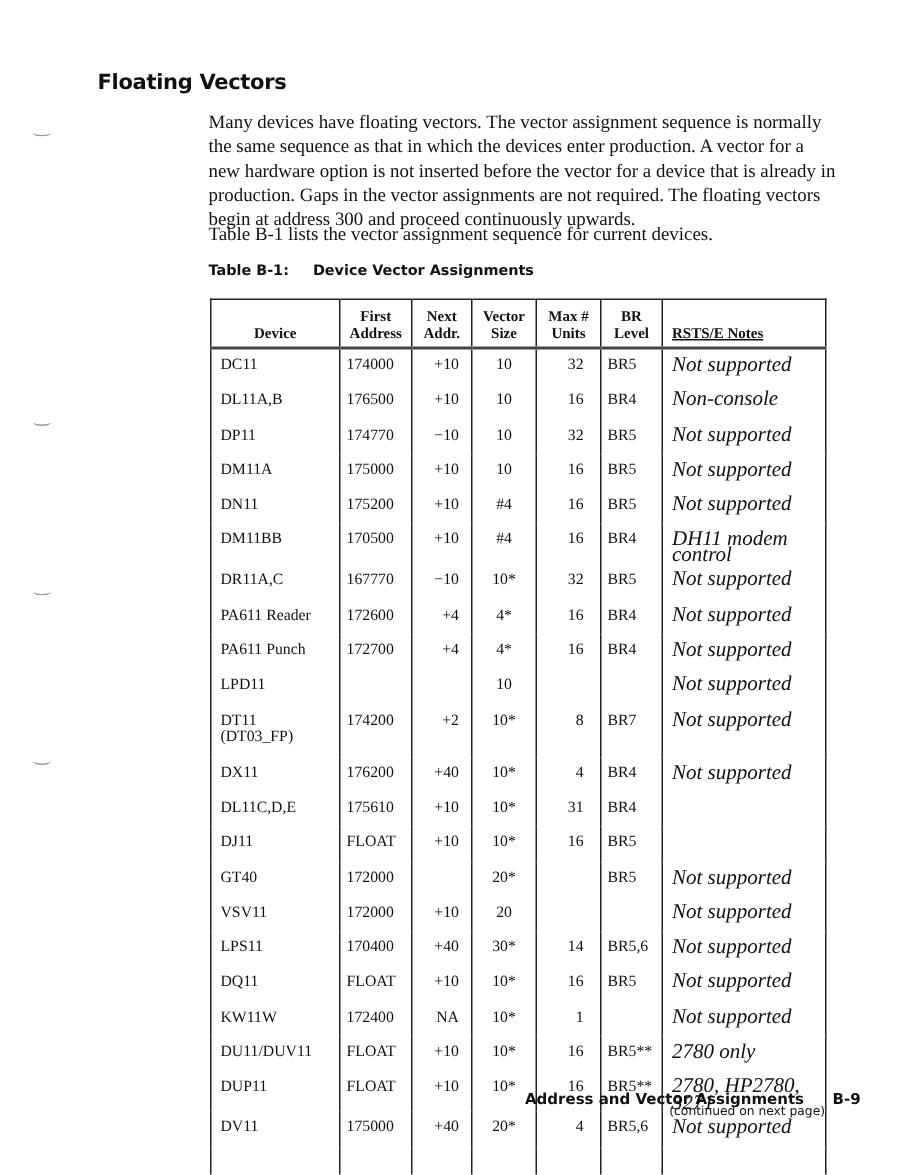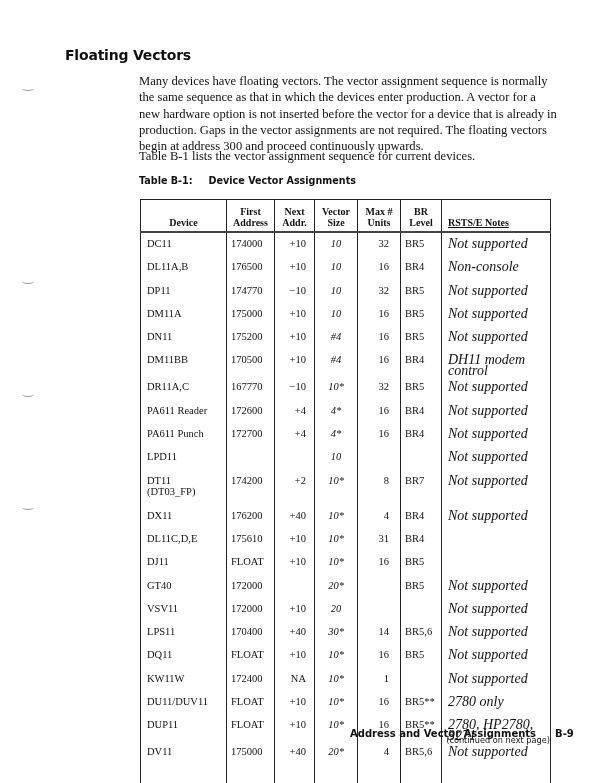--- a/index.html
+++ b/index.html
@@ -12,21 +12,21 @@
   .caption .num { margin-right:16px; }
   .margin-mark { position:absolute; width:12px; height:4px; border-bottom:1px solid #999; border-radius:0 0 50% 50%; }
   table.vec { position:absolute; left:140px; top:199px; width:411px; border-collapse:collapse; font-family:"Liberation Serif", serif; font-size:10.5px; border:1.5px solid #222; }
   table.vec th { font-weight:bold; font-size:10px; line-height:11px; padding:2px 3px 3px; vertical-align:bottom; border-left:1px solid #222; border-bottom:2px double #444; text-align:center; height:26px;margin-left:32px; }
   table.vec th:first-child { border-left:none; }
   table.vec th.notes { text-align:left; padding-left:6px;text-decoration:underline; }
   table.vec td { border-left:1px solid #222; height:18.3px; padding:0 4px; vertical-align:top; padding-top:5px; line-height:11px; }
   table.vec td:first-child { border-left:none; padding-left:6px; }
   table.vec td.addr { padding-left:4px; }
   table.vec td.next { text-align:right; padding-right:8px; }
-  table.vec td.size { text-align:center;font-style:italic; }
+  table.vec td.size { text-align:center; }
   table.vec td.units { text-align:right; padding-right:11px; }
   table.vec td.br { padding-left:4px; }
   table.vec td.notes { font-size:14px; padding-left:6px;font-style:italic; }
   table.vec tr.tall td { height:30px; }
   .cont { position:absolute; right:54px; top:735px; font-family:"DejaVu Sans", sans-serif; font-size:8.2px; }
   .footer { position:absolute; left:350px; top:728px; font-family:"DejaVu Sans", sans-serif; font-weight:bold; font-size:10px;text-align:right; }
   .footer .pg { margin-left:19px; }
 </style>
 </head>
 <body>

